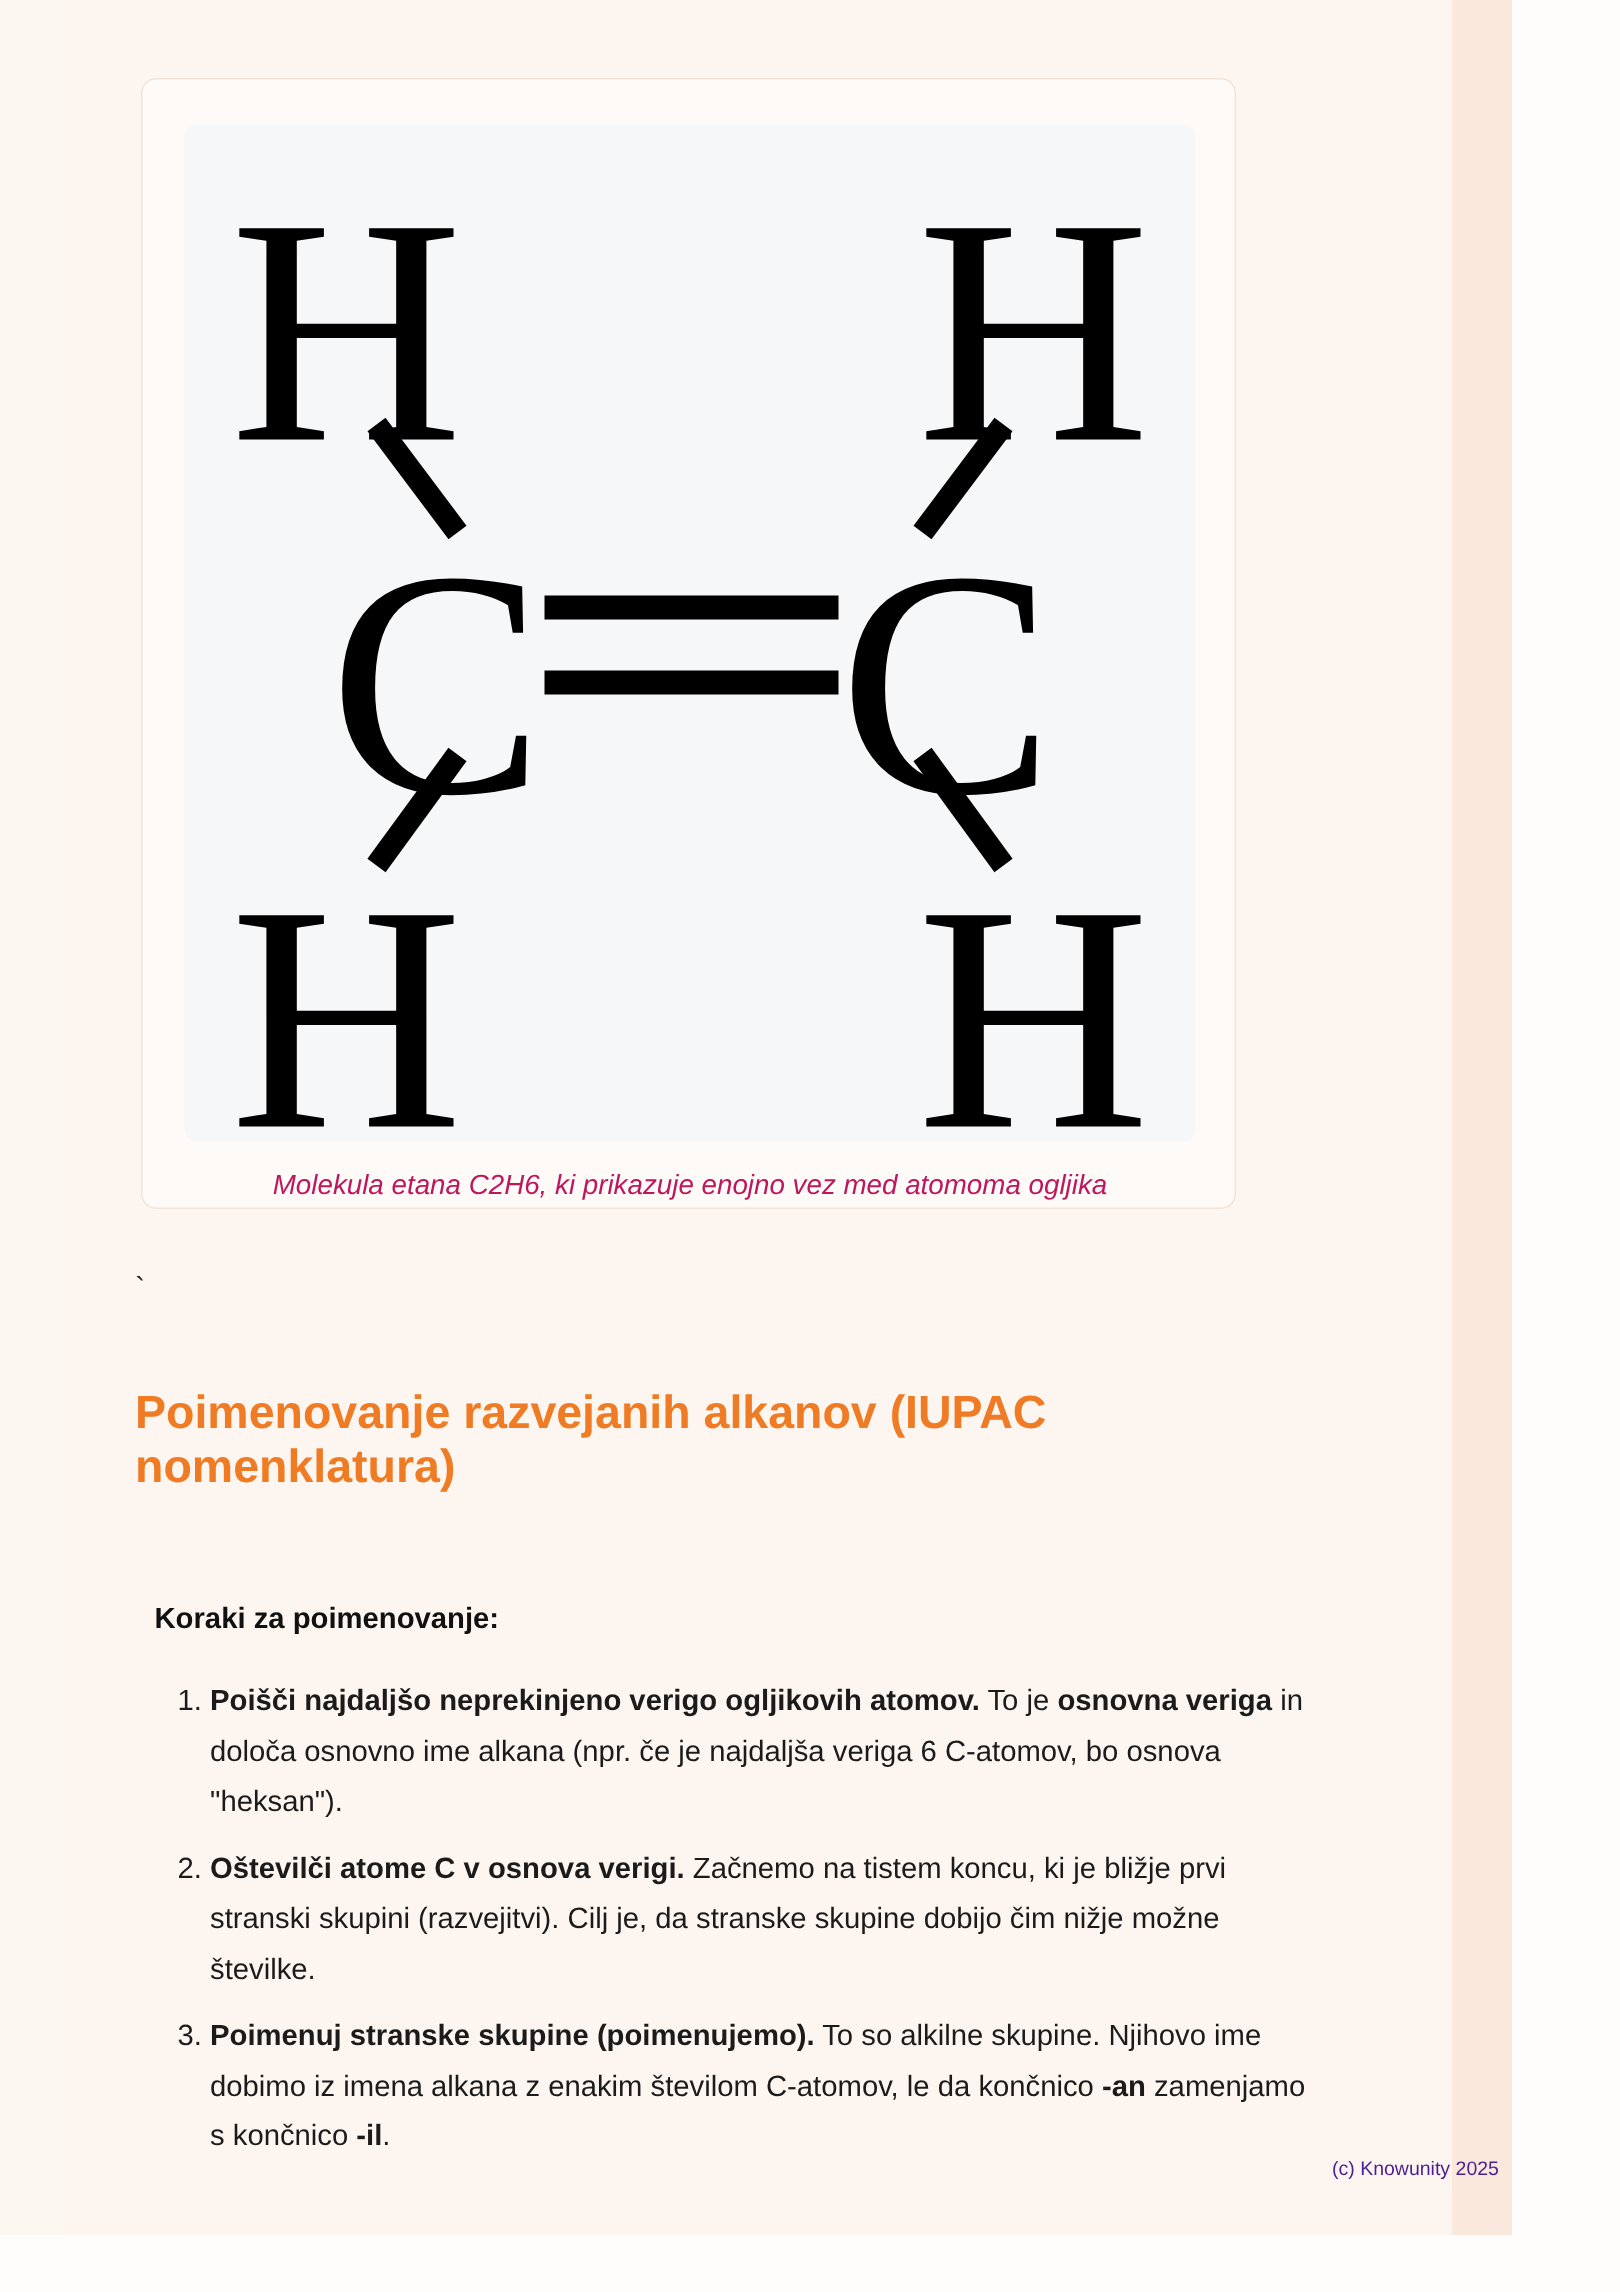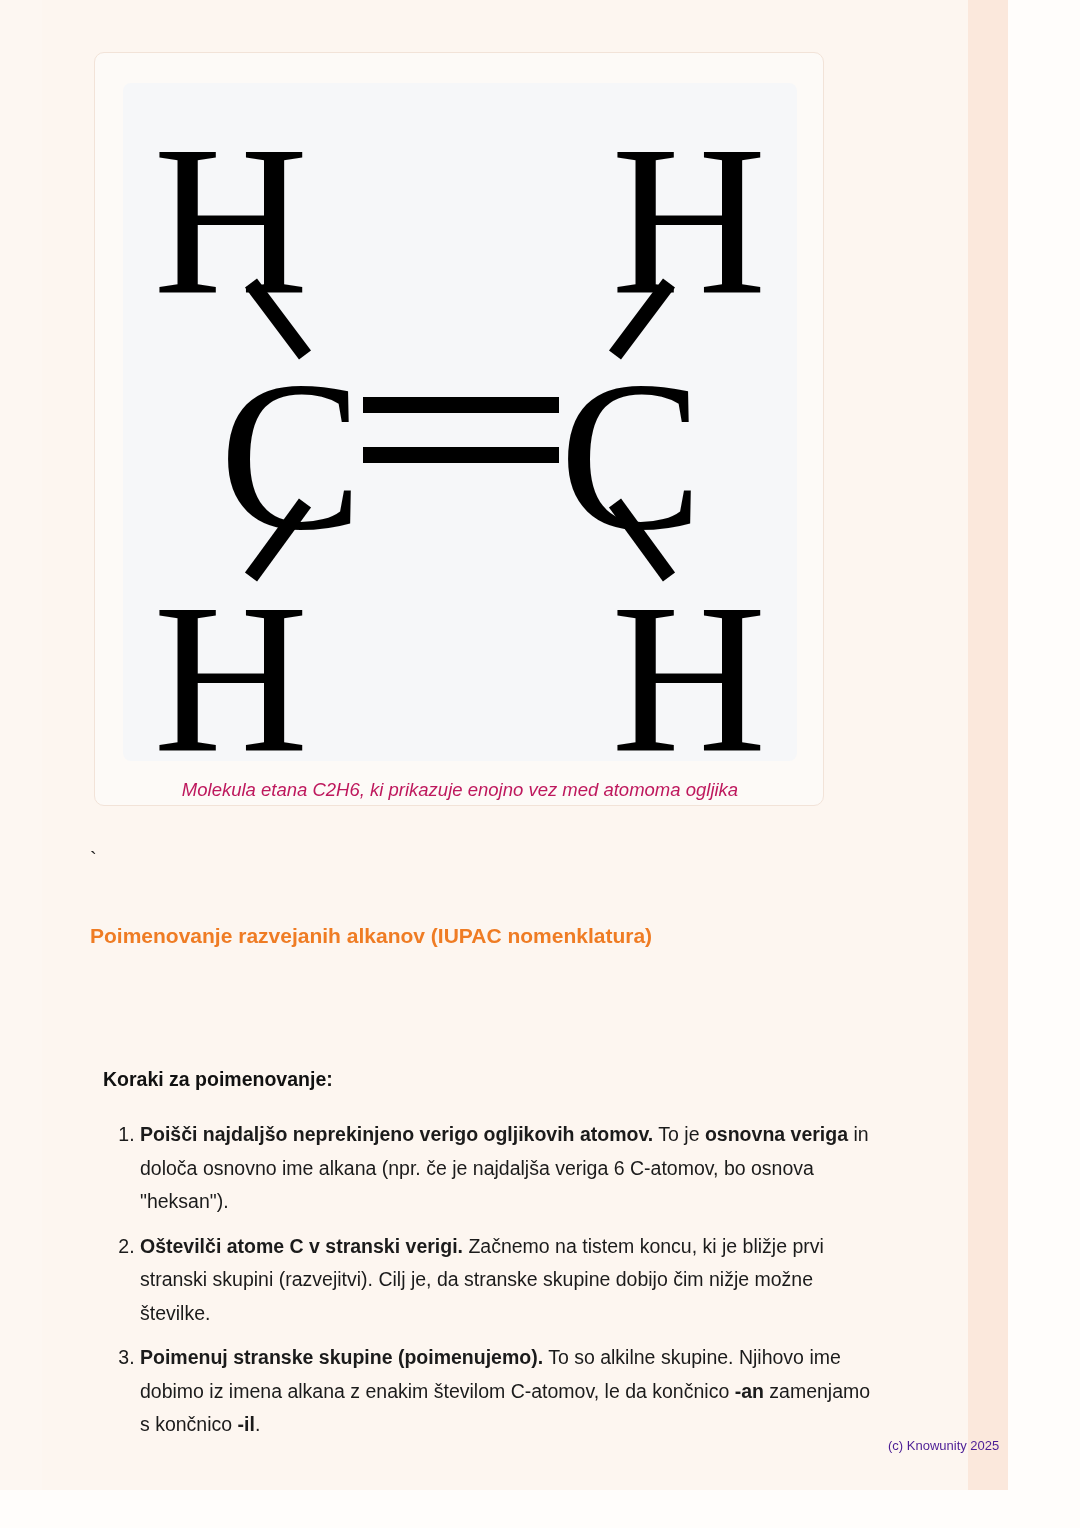--- a/index.html
+++ b/index.html
@@ -101,21 +101,21 @@
     top: 848px;
     font-size: 20px;
     color: #222;
     letter-spacing: 0;
   }
   .section-title {
     position: absolute;
     left: 90px;
     top: 924px;
     width: 760px;
-    font-size: 21px;
+    font-size: 31px;
     font-weight: bold;
     color: #ef7c24;
     font-family: "Liberation Sans", sans-serif;
   }
   .para {
     position: absolute;
     left: 88px;
     top: 980px;
     width: 738px;
     font-size: 19.5px;
@@ -206,21 +206,21 @@
   <div class="section-title">Poimenovanje razvejanih alkanov (IUPAC nomenklatura)</div>
 
 
   <div class="steps-label">Koraki za poimenovanje:</div>
 
   <ol class="steps">
     <li>
       <b>Poišči najdaljšo neprekinjeno verigo ogljikovih atomov.</b><span> To je </span><b>osnovna veriga</b><span> in določa osnovno ime alkana (npr. če je najdaljša veriga 6 C-atomov, bo osnova "heksan").</span>
     </li>
     <li>
-      <b>Oštevilči atome C v stranski verigi.</b><span> Začnemo na tistem koncu, ki je bližje prvi stranski skupini (razvejitvi). Cilj je, da stranske skupine dobijo čim nižje možne številke.</span>
+      <b>Oštevilči atome C v osnova verigi.</b><span> Začnemo na tistem koncu, ki je bližje prvi stranski skupini (razvejitvi). Cilj je, da stranske skupine dobijo čim nižje možne številke.</span>
     </li>
     <li>
       <b>Poimenuj stranske skupine (poimenujemo).</b><span> To so alkilne skupine. Njihovo ime dobimo iz imena alkana z enakim številom C-atomov, le da končnico </span><b>-an</b><span> zamenjamo s končnico </span><b>-il</b><span>.</span>
     </li>
   </ol>
 
   <div class="watermark">(c) Knowunity 2025</div>
 </div>
 
 </body></html>

